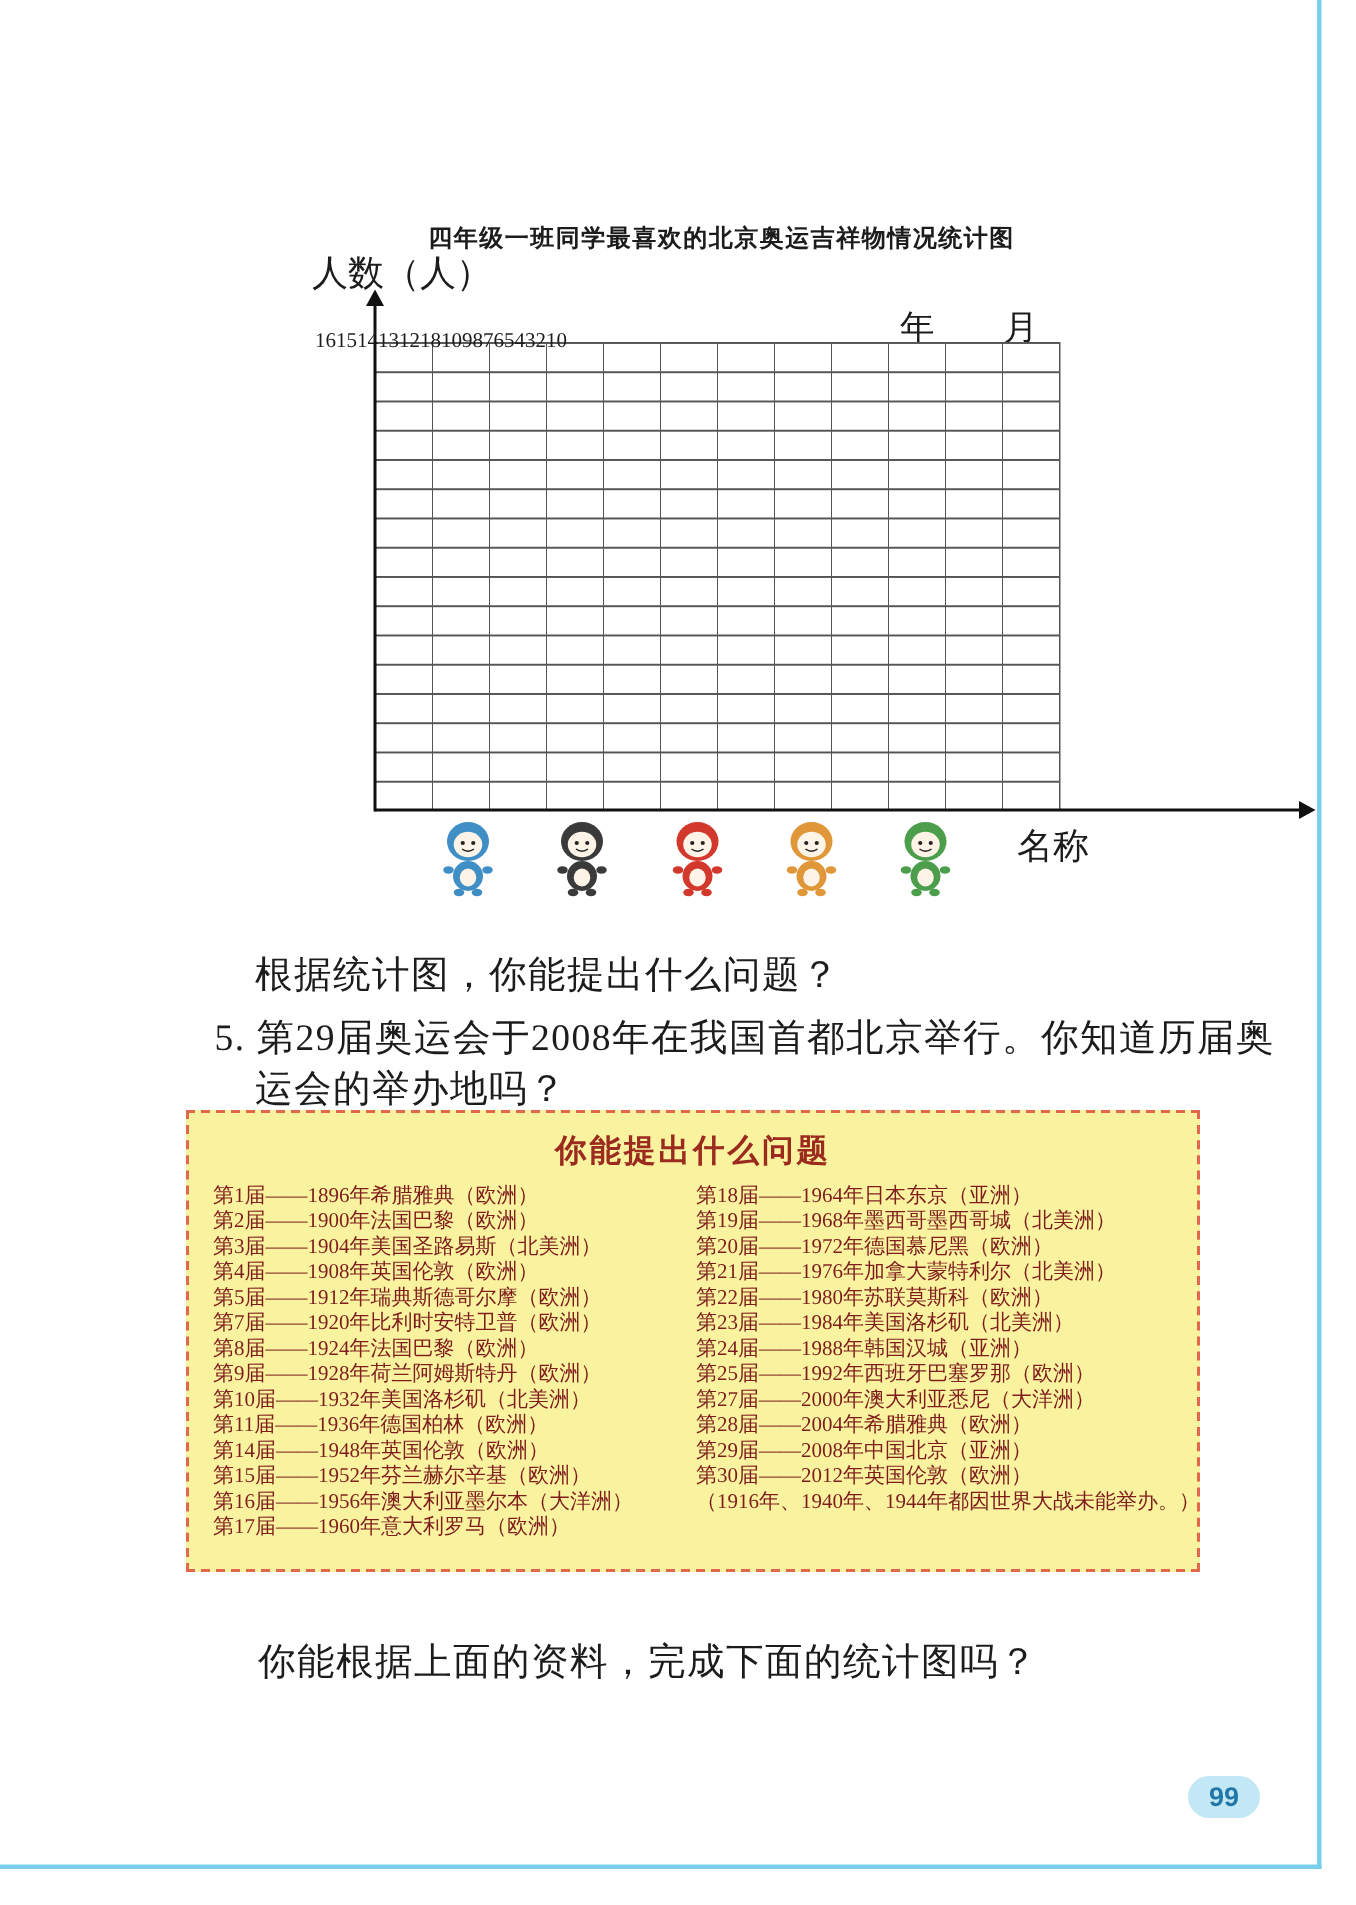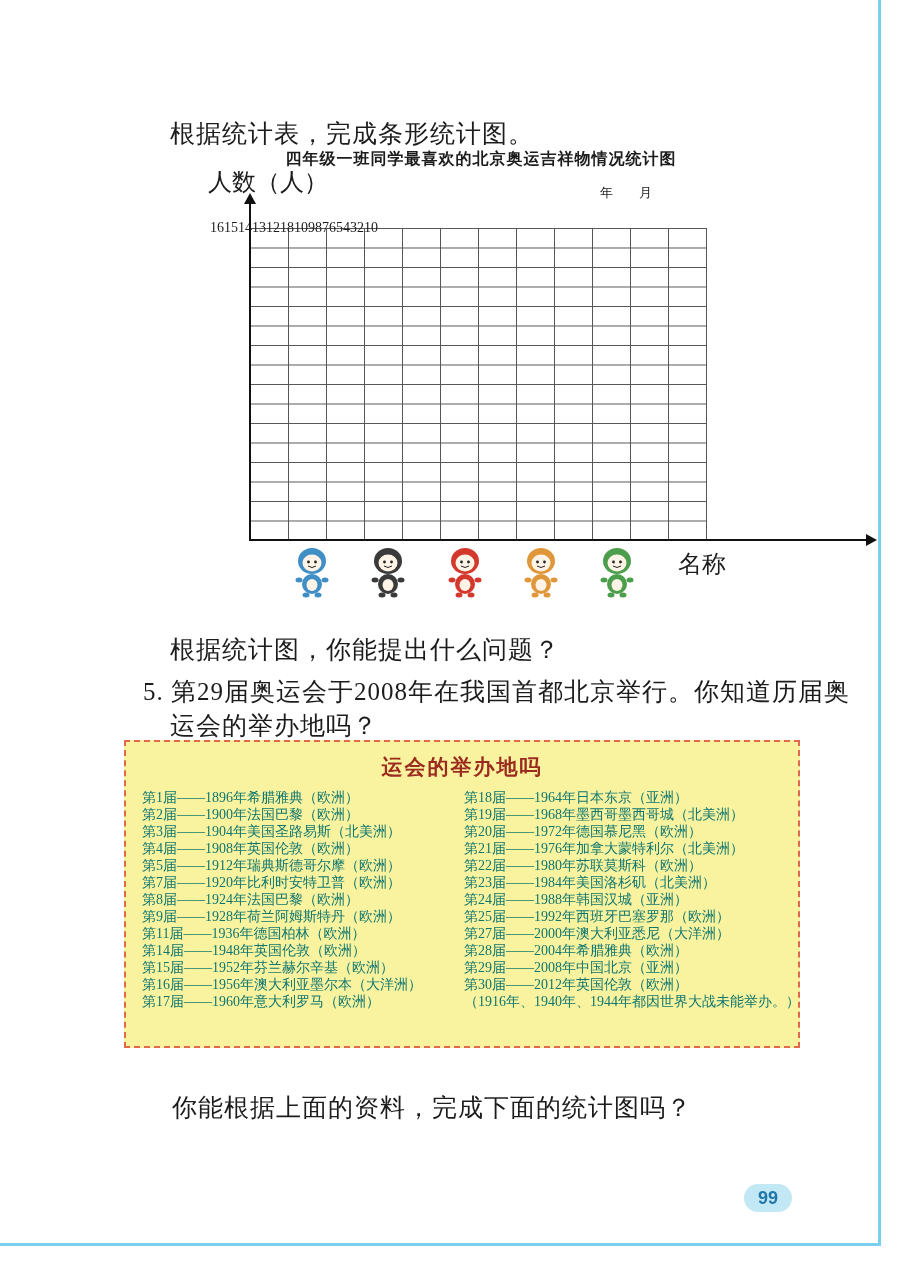--- a/index.html
+++ b/index.html
@@ -2,37 +2,37 @@
 <html><head>
 <meta charset="utf-8">
 <style>
   html,body{margin:0;padding:0;background:#ffffff;}
   .page{position:relative;width:904px;height:1270px;background:#ffffff;overflow:hidden;
         font-family:"Liberation Serif","DejaVu Serif",serif;color:#1c1c1c;}
 
   
   .accent-v{position:absolute;left:878px;top:0;width:3px;height:1246px;background:#7ad0ec;}
   .accent-h{position:absolute;left:0;top:1243px;width:881px;height:3px;background:#7ad0ec;}
-  .page-badge{position:absolute;left:744px;top:1184px;width:48px;height:28px;border-radius:14px;
+  .page-badge{position:absolute;left:792px;top:1184px;width:48px;height:28px;border-radius:14px;
               background:#c2e7f5;text-align:center;line-height:28px;font-size:18px;font-weight:bold;
               color:#2277a8;font-family:"Liberation Sans",sans-serif;}
 
   
   .bodytext{position:absolute;font-size:25px;letter-spacing:1px;white-space:nowrap;}
   .intro{left:170px;top:92px;}
   .q-after{left:170px;top:608px;}
   .q5-line1{left:143px;top:650px;}
   .q5-line2{left:170px;top:684px;}
   .closing{left:172px;top:1066px;}
 
   
   .chart-title{position:absolute;left:0;top:136px;width:890px;text-align:center;font-size:16px;
                font-weight:bold;font-family:"Liberation Sans",sans-serif;letter-spacing:1px;padding-left:36px;}
   .y-axis-label{position:absolute;left:208px;top:166px;font-size:24px;}
-  .date-blank{position:absolute;left:600px;top:184px;font-size:13px;text-align:right;}
+  .date-blank{position:absolute;left:600px;top:203px;font-size:23px;text-align:right;}
   .x-axis-label{position:absolute;left:678px;top:548px;font-size:24px;}
   .grid{position:absolute;left:250px;top:228px;width:456px;height:312px;border-right:1px solid #555;
         background-image:linear-gradient(to right,#555 1px,transparent 1px),
                          linear-gradient(to bottom,#555 1px,transparent 1px);
         background-size:38px 19.5px;}
   .y-axis{position:absolute;left:249px;top:204px;width:2px;height:337px;background:#111;}
   .y-arrow{position:absolute;left:244px;top:193px;width:0;height:0;
            border-left:6px solid transparent;border-right:6px solid transparent;border-bottom:11px solid #111;}
   .x-axis{position:absolute;left:250px;top:539px;width:618px;height:2px;background:#111;}
   .x-arrow{position:absolute;left:866px;top:534px;width:0;height:0;
@@ -43,28 +43,27 @@
   
   .mascots{position:absolute;left:291px;top:546px;width:347px;height:54px;display:flex;justify-content:space-between;}
 
   
   .info-box{position:absolute;left:124px;top:740px;width:676px;height:308px;background:#f9f3a0;
             border:2px dashed #e2684d;box-sizing:border-box;}
   .info-title{text-align:center;margin-top:11px;font-size:21px;font-weight:bold;color:#9c2b1f;
               font-family:"Liberation Sans",sans-serif;letter-spacing:2px;}
   .info-cols{display:flex;padding:8px 12px 0 16px;}
   .col{width:50%;}
-  .entry{font-size:14px;line-height:17px;white-space:nowrap;color:#0f766e;}
+  .entry{font-size:14px;line-height:17px;white-space:nowrap;color:#7f1d1d;}
 </style>
 </head>
 <body>
 
 <div class="page">
 
-  <p class="bodytext intro">根据统计表，完成条形统计图。</p>
 
   <h2 class="chart-title">四年级一班同学最喜欢的北京奥运吉祥物情况统计图</h2>
   <div class="y-axis-label">人数（人）</div>
 
   <div>
     <div class="date-blank">年　　月</div>
     <div class="grid"></div>
     <div class="y-ticks">
         <div class="ytick">16</div>
         <div class="ytick">15</div>
@@ -158,31 +157,32 @@
       </svg>
     </div>
   </div>
 
   <p class="bodytext q-after">根据统计图，你能提出什么问题？</p>
 
   <p class="bodytext q5-line1">5. 第29届奥运会于2008年在我国首都北京举行。你知道历届奥</p>
   <p class="bodytext q5-line2">运会的举办地吗？</p>
 
   <div class="info-box">
-    <div class="info-title">运会的举办地吗</div>
+    <div class="info-title">你能提出什么问题</div>
     <div class="info-cols">
       <div class="col">
           <div class="entry">第1届——1896年希腊雅典（欧洲）</div>
           <div class="entry">第2届——1900年法国巴黎（欧洲）</div>
           <div class="entry">第3届——1904年美国圣路易斯（北美洲）</div>
           <div class="entry">第4届——1908年英国伦敦（欧洲）</div>
           <div class="entry">第5届——1912年瑞典斯德哥尔摩（欧洲）</div>
           <div class="entry">第7届——1920年比利时安特卫普（欧洲）</div>
           <div class="entry">第8届——1924年法国巴黎（欧洲）</div>
           <div class="entry">第9届——1928年荷兰阿姆斯特丹（欧洲）</div>
+          <div class="entry">第10届——1932年美国洛杉矶（北美洲）</div>
           <div class="entry">第11届——1936年德国柏林（欧洲）</div>
           <div class="entry">第14届——1948年英国伦敦（欧洲）</div>
           <div class="entry">第15届——1952年芬兰赫尔辛基（欧洲）</div>
           <div class="entry">第16届——1956年澳大利亚墨尔本（大洋洲）</div>
           <div class="entry">第17届——1960年意大利罗马（欧洲）</div>
         </div>
       <div class="col">
           <div class="entry">第18届——1964年日本东京（亚洲）</div>
           <div class="entry">第19届——1968年墨西哥墨西哥城（北美洲）</div>
           <div class="entry">第20届——1972年德国慕尼黑（欧洲）</div>

